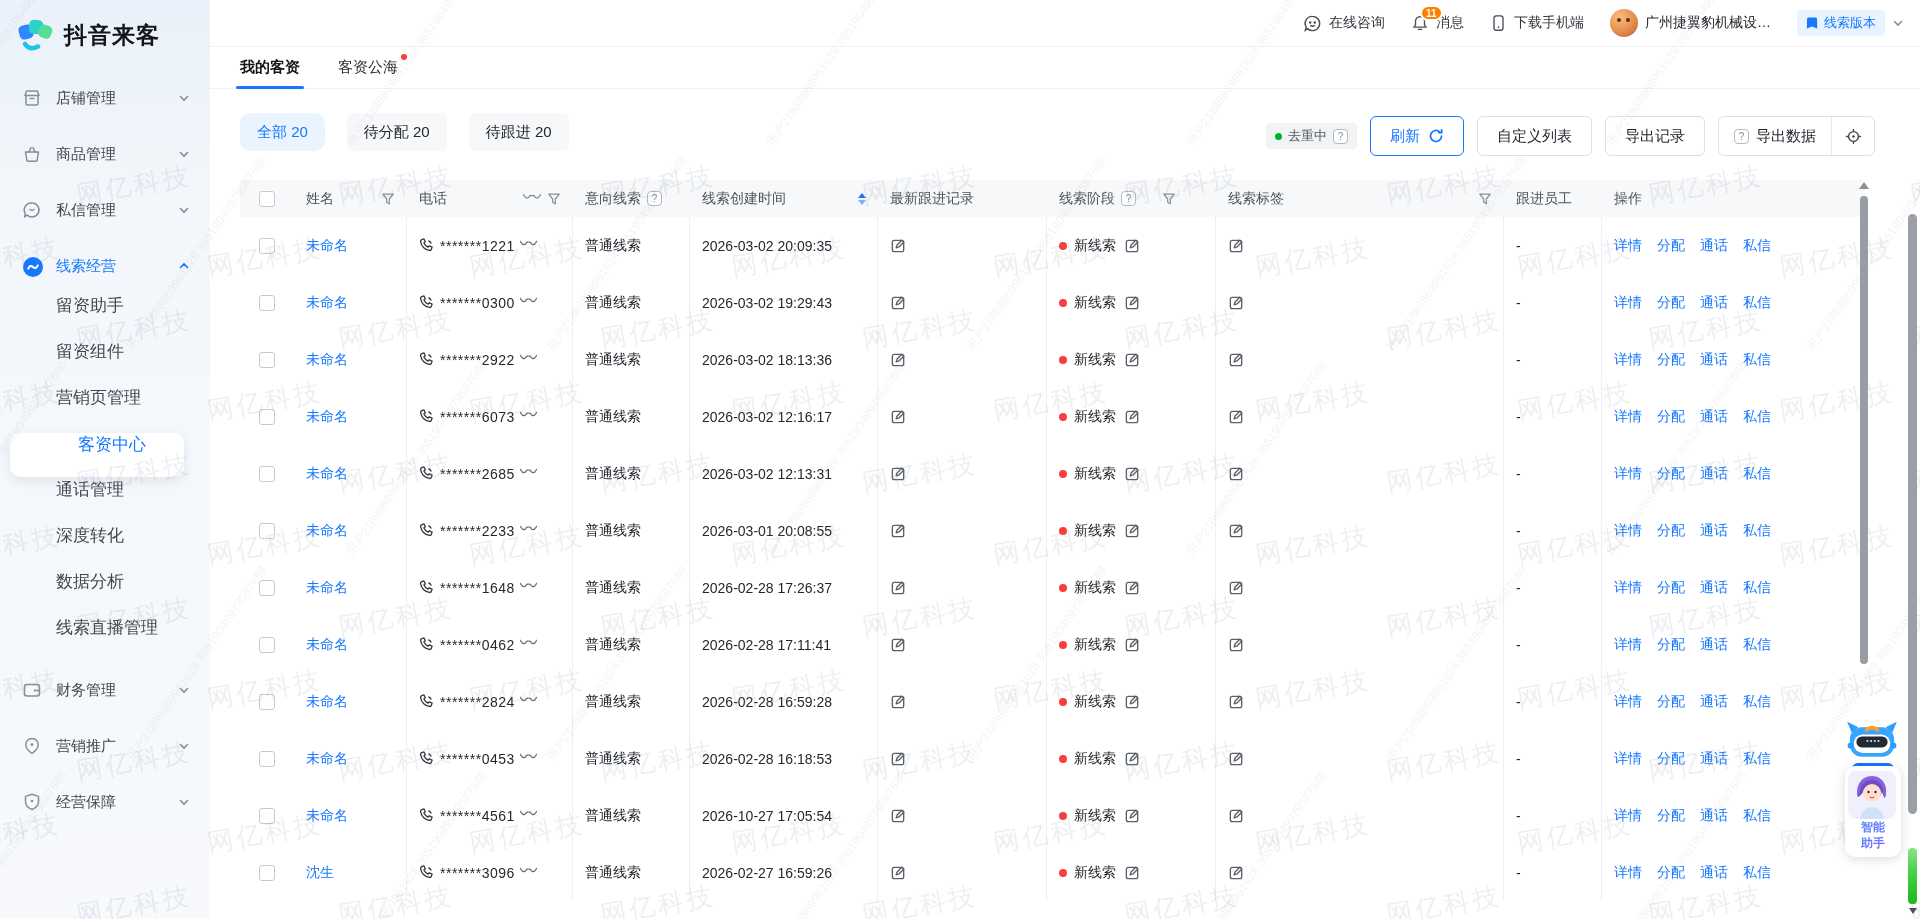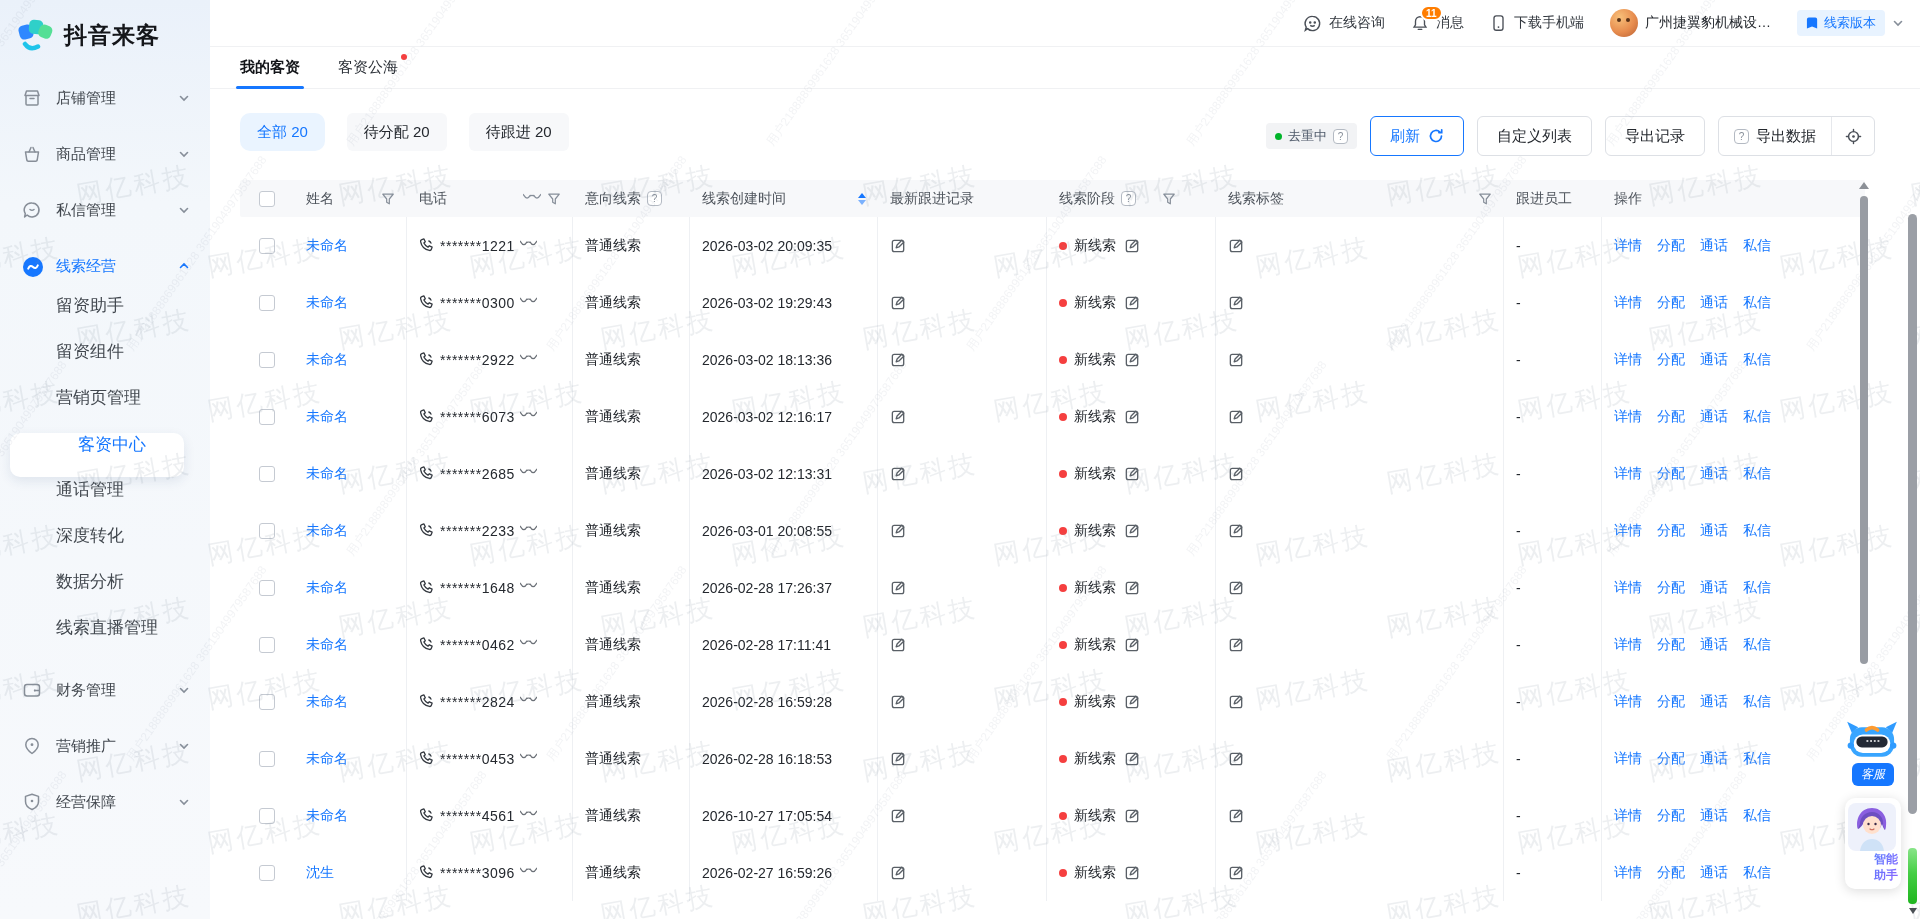--- a/index.html
+++ b/index.html
@@ -100,22 +100,22 @@
         border-radius:5px; z-index:40; cursor:pointer; }
   .page-scroll-green { position:absolute; left:1908px; top:848px; width:9px; height:56px; border-radius:4px;
         background:linear-gradient(180deg,#8ae58a 0%,#45cf45 45%,#1fb51f 100%); z-index:40; cursor:pointer; }
   .page-scroll-down { position:absolute; left:1909px; top:908px; width:0; height:0; z-index:40;
         border-left:4px solid transparent; border-right:4px solid transparent; border-top:6px solid #4a4f55; }
 
   
   .svc-widget { position:absolute; left:1844px; top:718px; width:58px; text-align:center; z-index:60; cursor:pointer; }
   .svc-label { display:inline-block; margin-top:-8px; background:#1677ff; color:#fff; font-size:12px;
                padding:3px 9px; border-radius:6px; position:relative;font-style:italic; }
-  .assist-widget { position:absolute; left:1845px; top:798px; width:56px; background:#fff; border-radius:10px;
-                   box-shadow:0 2px 12px rgba(0,0,0,.14); padding:5px 3px 6px; text-align:right; z-index:60; cursor:pointer; }
+  .assist-widget { position:absolute; left:1845px; top:766px; width:56px; background:#fff; border-radius:10px;
+                   box-shadow:0 2px 12px rgba(0,0,0,.14); padding:5px 3px 6px; text-align:center; z-index:60; cursor:pointer; }
   .assist-label { font-size:12px; line-height:1.35; font-weight:700;
                   background:linear-gradient(120deg,#3f8dff,#8a64ff); -webkit-background-clip:text;
                   background-clip:text; color:transparent; }
 
   
   .wm-layer { position:absolute; inset:0; z-index:30; pointer-events:none; overflow:hidden; }
   .wm { position:absolute; font-size:26px; letter-spacing:3px; color:rgba(130,140,155,.14);
         transform:rotate(-10deg); white-space:nowrap; }
   .wm2 { position:absolute; font-size:12px; color:rgba(130,140,155,.10); transform:rotate(-55deg); white-space:nowrap; }
 

